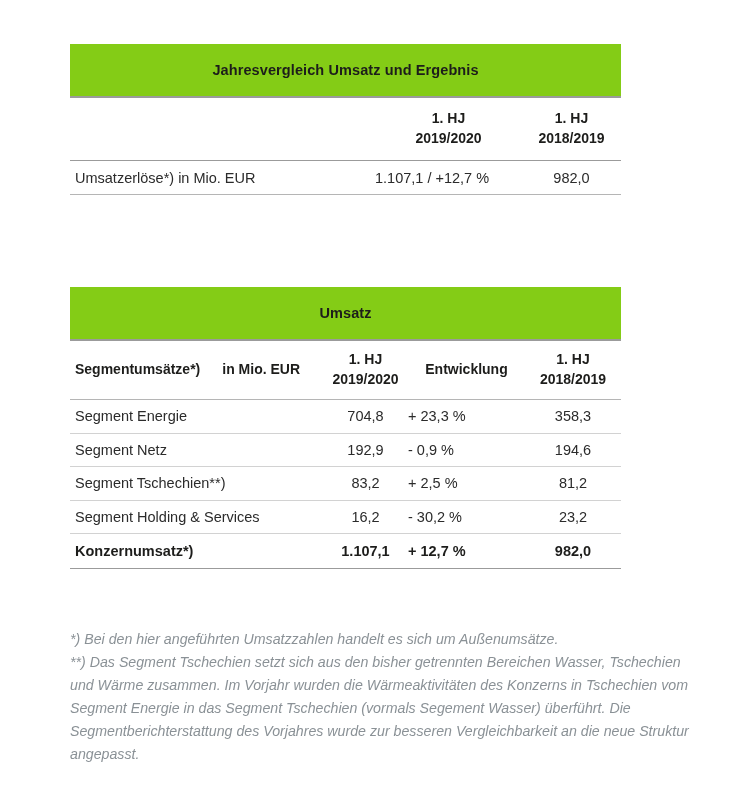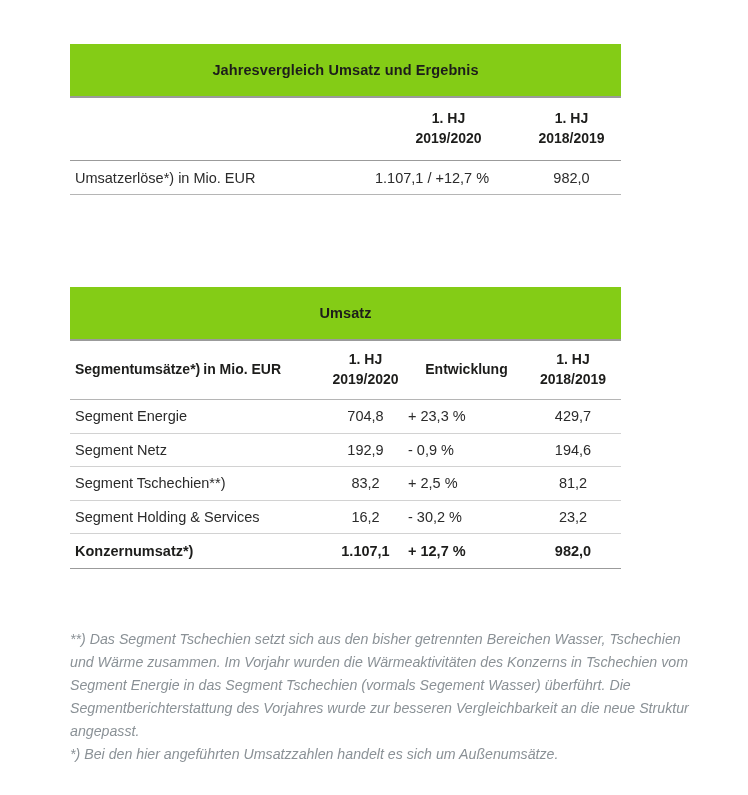--- a/index.html
+++ b/index.html
@@ -88,21 +88,21 @@
     color: #1d1d1b;
     border-bottom: 1px solid #b5b5b5;
     padding-bottom: 2px;
   }
   .t2 .hdr-row th.seg-head {
     text-align: left;
     padding-left: 5px;
     white-space: nowrap;
   }
   .t2 .hdr-head-inner { display: inline-block; }
-  .t2 .hdr-head-unit { display: inline-block; margin-left: 3px; }
+  .t2 .hdr-head-unit { display: inline-block; margin-left: 22px; }
   .t2 tbody td {
     height: 32.5px;
     font-size: 14.5px;
     color: #2b2b2b;
     border-bottom: 1px solid #d2d2d2;
   }
   .t2 td.lbl { text-align: left; padding-left: 5px; }
   .t2 td.v1 { text-align: center; }
   .t2 td.dev { }
   .t2 td.v2 { text-align: center; }
@@ -186,21 +186,21 @@
             <span>1. HJ</span><br>
             <span>2018/2019</span>
           </th>
         </tr>
       </thead>
       <tbody>
         <tr>
           <td class="lbl">Segment Energie</td>
           <td class="v1">704,8</td>
           <td class="dev">+ 23,3  %</td>
-          <td class="v2">429,7</td>
+          <td class="v2">358,3</td>
         </tr>
         <tr>
           <td class="lbl">Segment Netz</td>
           <td class="v1">192,9</td>
           <td class="dev">- 0,9 %</td>
           <td class="v2">194,6</td>
         </tr>
         <tr>
           <td class="lbl">Segment Tschechien**)</td>
           <td class="v1">83,2</td>
@@ -217,17 +217,17 @@
           <td class="lbl">Konzernumsatz*)</td>
           <td class="v1">1.107,1</td>
           <td class="dev">+ 12,7  %</td>
           <td class="v2">982,0</td>
         </tr>
       </tbody>
     </table>
   </div>
 
   <div class="footnotes">
+    <p>*) Bei den hier angeführten Umsatzzahlen handelt es sich um Außenumsätze.</p>
     <p>**) Das Segment Tschechien setzt sich aus den bisher getrennten Bereichen Wasser, Tschechien und Wärme zusammen. Im Vorjahr wurden die Wärmeaktivitäten des Konzerns in Tschechien vom Segment Energie in das Segment Tschechien (vormals Segement Wasser) überführt. Die Segmentberichterstattung des Vorjahres wurde zur besseren Vergleichbarkeit an die neue Struktur angepasst.</p>
-    <p>*) Bei den hier angeführten Umsatzzahlen handelt es sich um Außenumsätze.</p>
   </div>
 
 </div>
 
 </body></html>

